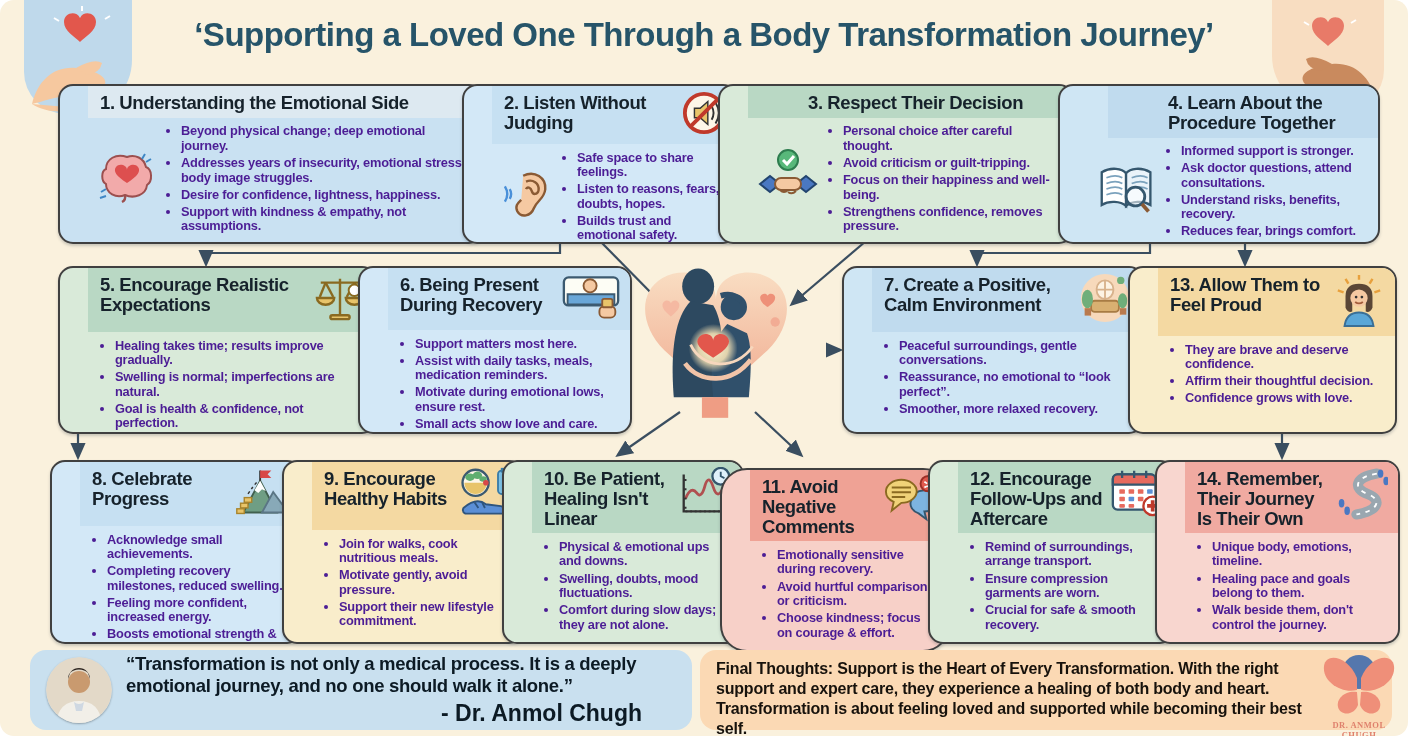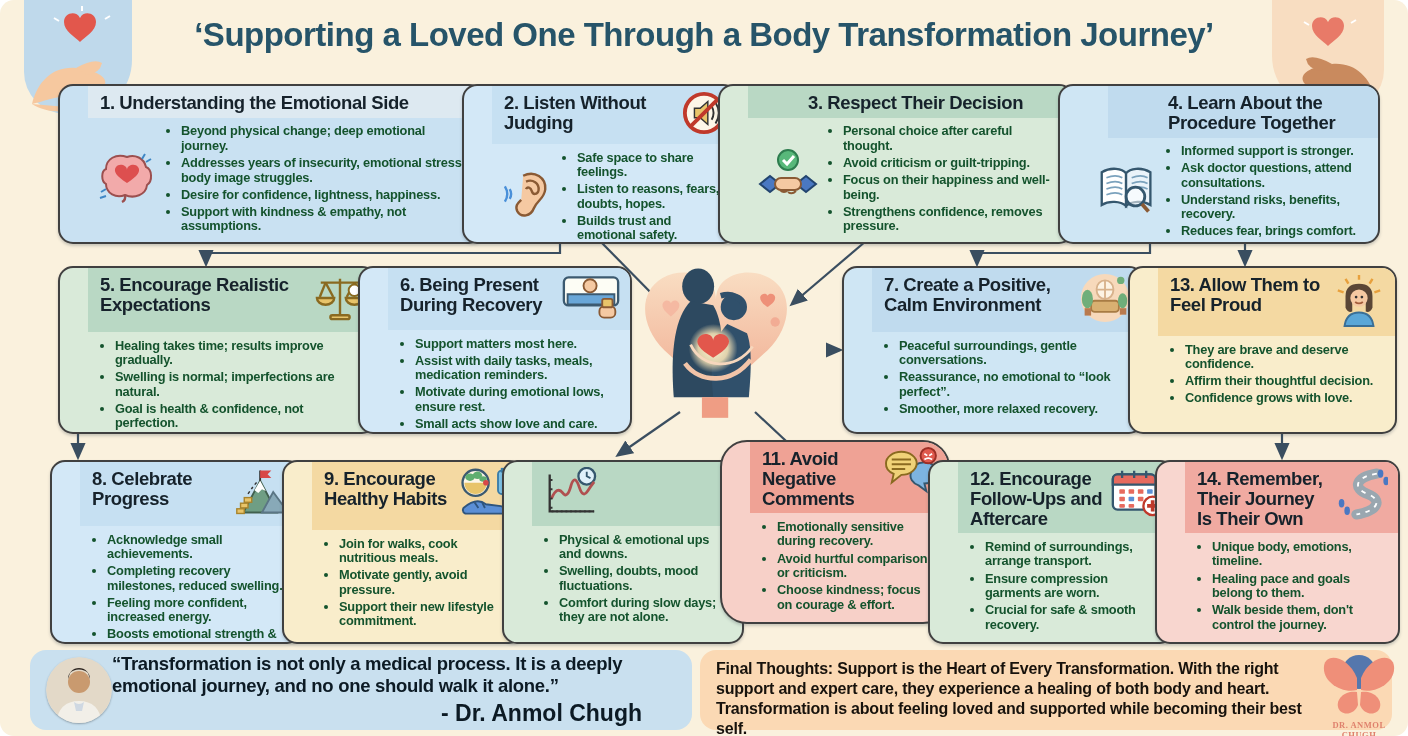--- a/index.html
+++ b/index.html
@@ -22,33 +22,33 @@
   }
   .box-head{
     background:var(--head);padding:7px 10px 5px 12px;display:flex;justify-content:space-between;
     align-items:flex-start;gap:6px;
   }
   .box-title{font-weight:bold;font-size:18.5px;line-height:1.07;color:#16222b;letter-spacing:-0.4px;}
   .head-icon{flex:0 0 auto;margin-top:-2px;}
   .box-body{padding:4px 10px 8px 10px;}
   .with-side .box-body{display:flex;align-items:center;gap:8px;}
   .side-icon{flex:0 0 auto;}
-  ul.bullets{margin:0;padding-left:17px;font-weight:bold;font-size:12.8px;line-height:1.14;color:#14532d;letter-spacing:-0.2px;}
+  ul.bullets{margin:0;padding-left:17px;font-weight:bold;font-size:12.8px;line-height:1.14;color:#4c1d95;letter-spacing:-0.2px;}
   ul.bullets li{margin:2.5px 0;}
   .v-blue1{--head:#dde9f1;--body:#c9e1f2;}
   .v-blue {--head:#c6e0f2;--body:#d3e8f7;}
   .v-blue2{--head:#c0dbee;--body:#cfe6f4;}
   .v-green{--head:#b9d8c4;--body:#d9ead9;}
   .v-yellow{--head:#f4d9a2;--body:#f9edcb;}
   .v-red  {--head:#efa295;--body:#f7d0c8;}
   .v-red2 {--head:#f0aaa1;--body:#f8d6cf;}
   .center-art{position:absolute;left:608px;top:258px;width:216px;height:160px;z-index:2;}
   .quote-bar{
     position:absolute;left:30px;top:650px;width:662px;height:80px;background:#c9e0ef;
-    border-radius:16px;z-index:2;display:flex;align-items:center;padding:0 16px;box-sizing:border-box;
+    border-radius:16px;z-index:2;display:flex;align-items:center;gap:14px;padding:0 16px;box-sizing:border-box;
   }
   .avatar{flex:0 0 auto;width:66px;height:66px;border-radius:50%;overflow:hidden;box-shadow:0 1px 2px rgba(0,0,0,.3);}
   .quote-block{flex:1;}
   .quote-text{font-size:18.5px;font-weight:bold;color:#0c1a24;line-height:1.18;letter-spacing:-0.3px;}
   .quote-author{font-size:23px;font-weight:bold;color:#0c1a24;text-align:right;padding-right:34px;margin-top:3px;}
   .final-bar{
     position:absolute;left:700px;top:650px;width:692px;height:80px;background:#fbd9b4;
     border-radius:16px;z-index:2;box-sizing:border-box;padding:9px 86px 9px 16px;
   }
   .final-text{font-size:16px;font-weight:bold;color:#17120c;line-height:1.25;letter-spacing:-0.2px;}
@@ -412,41 +412,42 @@
       <ul class="bullets">
         <li>Join for walks, cook nutritious meals.</li>
         <li>Motivate gently, avoid pressure.</li>
         <li>Support their new lifestyle commitment.</li>
       </ul>
     </div>
   </div>
 
   <div class="box v-green" style="left:502px;top:460px;width:210px;height:180px;">
     <div class="box-head">
+      <div class="box-title">10. Be Patient, Healing Isn't Linear</div>
       <span class="head-icon">
         <svg width="54" height="50" viewBox="0 0 58 54">
           <circle cx="46" cy="10" r="9" fill="#dff0fa" stroke="#35576e" stroke-width="2.5"></circle>
           <path d="M46,5 v5 l4,2" stroke="#35576e" stroke-width="2" fill="none"></path>
           <path d="M6,8 v40 h48" stroke="#333" stroke-width="2.5" fill="none"></path>
           <path d="M8,48 h46" stroke="#333" stroke-width="2" stroke-dasharray="2,3"></path>
           <path d="M8,34 q6,-14 12,-6 q5,7 9,-8 q4,-13 9,2 q4,12 9,4 q3,-5 7,-10" stroke="#b05050" stroke-width="3" fill="none"></path>
           <path d="M6,14 h3 M6,24 h3 M6,34 h3 M6,44 h3" stroke="#333" stroke-width="2"></path>
         </svg>
       </span>
     </div>
     <div class="box-body">
       <ul class="bullets">
         <li>Physical &amp; emotional ups and downs.</li>
         <li>Swelling, doubts, mood fluctuations.</li>
         <li>Comfort during slow days; they are not alone.</li>
       </ul>
     </div>
   </div>
 
-  <div class="box v-red" style="left:720px;top:440px;width:198px;height:180px;border-radius:27px;">
+  <div class="box v-red" style="left:720px;top:468px;width:198px;height:180px;border-radius:27px;">
     <div class="box-head">
       <div class="box-title">11. Avoid Negative Comments</div>
       <span class="head-icon">
         <svg width="56" height="48" viewBox="0 0 58 50">
           <path d="M30,27 a14,11 0 1,1 14,11 l2,8 l-8,-6 a14,11 0 0,1 -8,-13 z" fill="#7db4e0" stroke="#35576e" stroke-width="2"></path>
           <path d="M4,17 a16,12 0 1,1 16,12 l-10,8 l2,-9 a16,12 0 0,1 -8,-11 z" fill="#f0d278" stroke="#8a6a20" stroke-width="2"></path>
           <path d="M10,13 h20 M10,18 h20 M10,23 h14" stroke="#8a6a20" stroke-width="2"></path>
           <circle cx="48" cy="9" r="8" fill="#e05a4e" stroke="#9c2f26" stroke-width="2"></circle>
           <path d="M44,7 l3,2 M52,7 l-3,2 M44,13 q4,-3 8,0" stroke="#fff" stroke-width="1.8" fill="none"></path>
         </svg>

